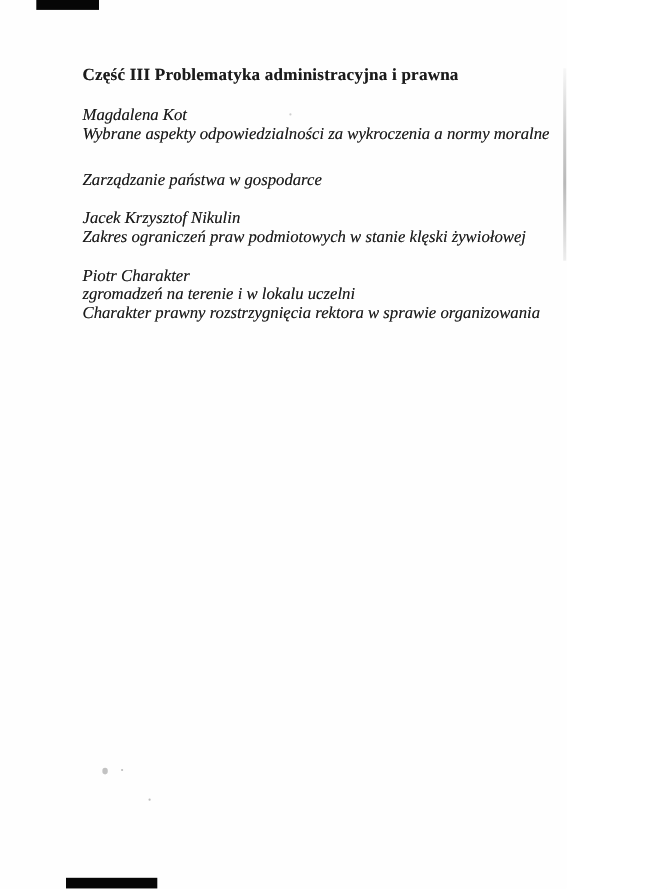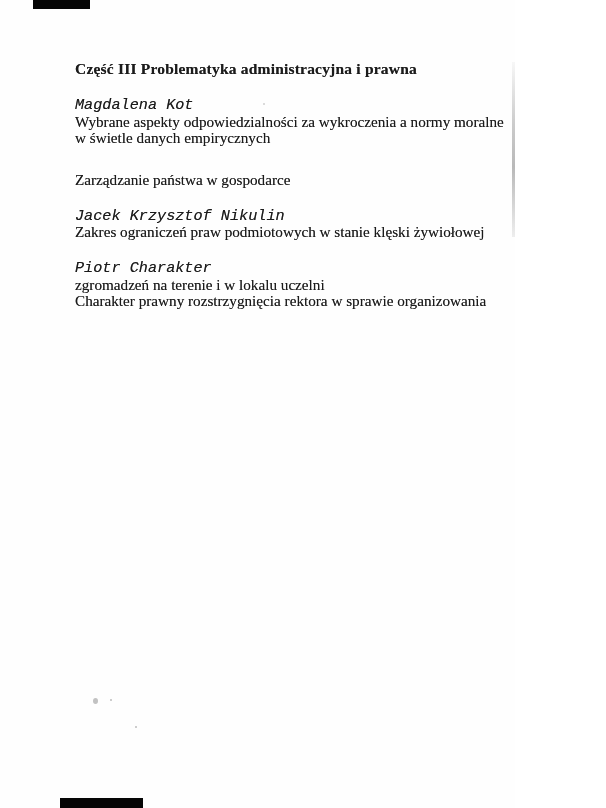--- a/index.html
+++ b/index.html
@@ -70,24 +70,24 @@
     align-items: flex-end;
     margin-bottom: 19px;
   }
   .entry-left {
     font-size: 15.2px;
     line-height: 16.6px;
   }
   .author {
     font-style: italic;
     white-space: nowrap;
-    font-family: Liberation Mono, monospace;
   }
   .title-line {
     white-space: nowrap;
+    font-style: italic;
   }
   .entry-page {
     font-size: 20px;
     position: relative;
     top: 4px;
     padding-left: 8px;
   }
 </style>
 </head>
 <body>
@@ -107,21 +107,20 @@
 
     <div class="header-row">
       <div class="header-title">Część III Problematyka administracyjna i prawna</div>
       <div class="header-page">145</div>
     </div>
 
     <div class="entry">
       <div class="entry-left">
         <div class="author">Magdalena Kot</div>
         <div class="title-line">Wybrane aspekty odpowiedzialności za wykroczenia a normy moralne</div>
-        <div class="title-line">w świetle danych empirycznych</div>
       </div>
       <div class="entry-page">147</div>
     </div>
 
     <div class="entry">
       <div class="entry-left">
         <div class="title-line">Zarządzanie państwa w gospodarce</div>
       </div>
       <div class="entry-page">163</div>
     </div>

